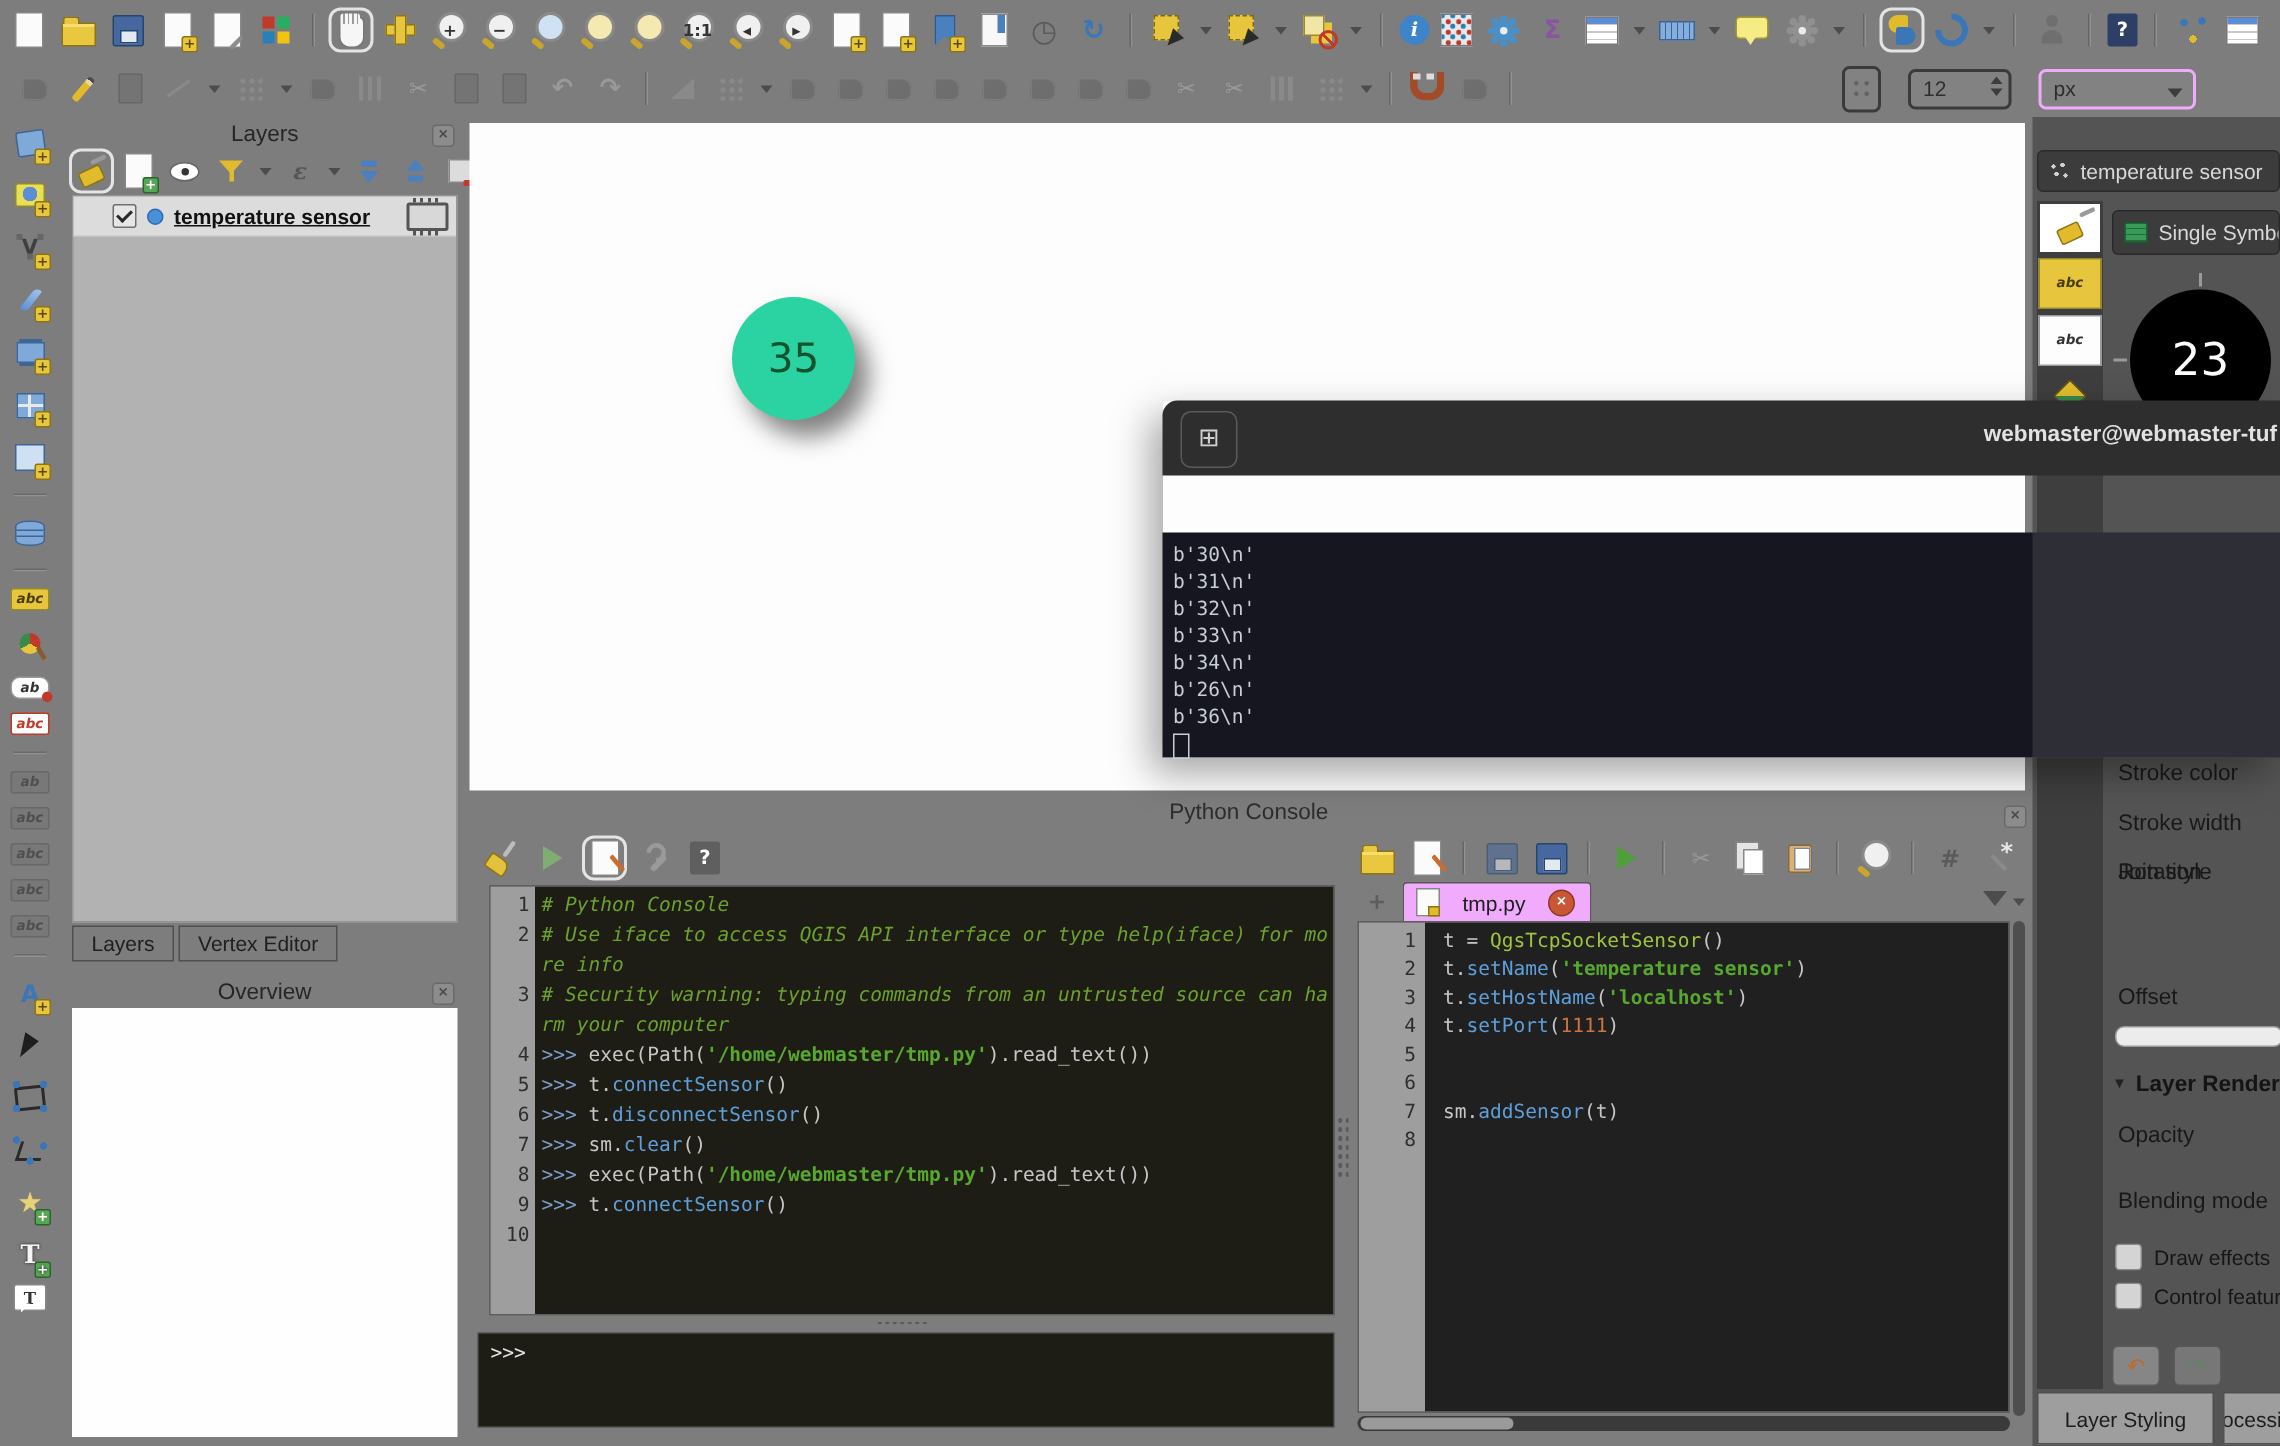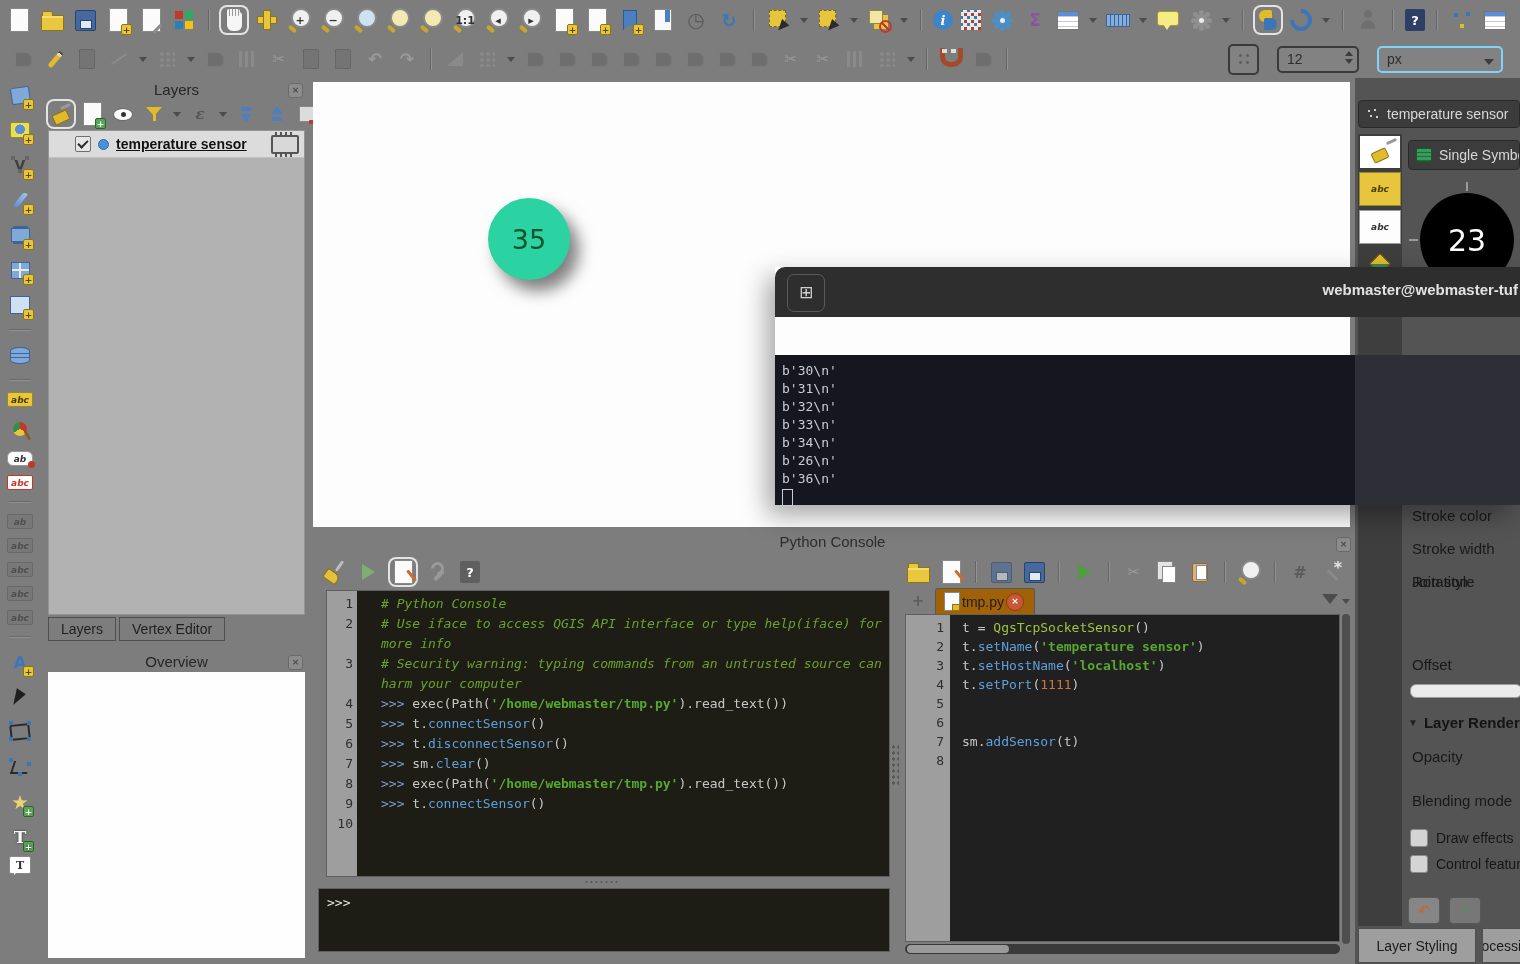--- a/index.html
+++ b/index.html
@@ -162,31 +162,31 @@
   .i-tplus{font:700 17px "DejaVu Serif",serif;color:#f6f6f6;text-shadow:0 0 2px #444,0 0 2px #444}
   .i-tbub{background:#fff;border:1px solid #888;border-radius:2px;width:20px;height:16px;font:700 11px "DejaVu Serif",serif;color:#333;margin-top:-3px}
   .i-tbub::after{content:"";position:absolute;bottom:-2px;left:4px;border-top:6px solid #fff;border-right:6px solid transparent}
   .i-brush::before{content:"";width:14px;height:9px;background:#e2bb2d;border:1px solid #8d7414;border-radius:2px;transform:rotate(-25deg);margin-top:7px}
   .i-brush::after{content:"";position:absolute;top:4px;right:3px;width:11px;height:3px;background:#9a9a9a;transform:rotate(-25deg);border-radius:2px}
   .i-cube::before{content:"";width:14px;height:14px;background:linear-gradient(135deg,#e2bb2d 0 50%,#3a8a4a 50%);border:1px solid #6a5a14;transform:rotate(45deg);border-radius:2px}
 
   
   .tb1{left:0;top:0;width:1520px;height:40px;display:flex;align-items:center;gap:7px;padding-left:6px;box-sizing:border-box}
   .tb2{left:0;top:40px;width:1225px;height:38px;display:flex;align-items:center;gap:6px;padding-left:10px;box-sizing:border-box}
-  .tb2c{left:1228px;top:40px;width:292px;height:38px;display:flex;align-items:center;gap:18px}
+  .tb2c{left:1228px;top:40px;width:236px;height:38px;display:flex;align-items:center;gap:18px}
   .togglebox{width:27px;height:27px;border:2px solid #3a3a3a;border-radius:5px;background:#828282;
       display:flex;align-items:center;justify-content:center}
   .togglebox::before{content:"";width:14px;height:14px;background:radial-gradient(#5f5f5f 1.2px,transparent 1.6px);background-size:7px 7px}
   .spin{width:82px;height:27px;border:2px solid #3a3a3a;border-radius:5px;background:#828282;display:flex;align-items:center;
       padding-left:8px;box-sizing:border-box;color:#2e2e2e;font-size:14px;position:relative}
   .spin .arrows{position:absolute;right:4px;top:3px;display:flex;flex-direction:column;gap:3px}
   .spin .arrows i{width:0;height:0;border-left:4px solid transparent;border-right:4px solid transparent}
   .spin .arrows .up{border-bottom:5px solid #3c3c3c}
   .spin .arrows .dn{border-top:5px solid #3c3c3c}
-  .unitsel{width:126px;height:27px;border:2px solid #7dd3fc;border-radius:5px;background:#828282;display:flex;align-items:center;
+  .unitsel{width:126px;height:27px;border:2px solid #f0abfc;border-radius:5px;background:#828282;display:flex;align-items:center;
       padding-left:8px;box-sizing:border-box;color:#2e2e2e;font-size:14px;position:relative}
   .unitsel::after{content:"";position:absolute;right:7px;top:11px;border-left:5px solid transparent;border-right:5px solid transparent;border-top:6px solid #3c3c3c}
   .leftbar{left:0;top:78px;width:40px;height:886px;display:flex;flex-direction:column;align-items:center;gap:9px;padding-top:4px;
       box-sizing:border-box;overflow:hidden}
   .leftbar .tsep{width:22px;height:1px;background:#6a6a6a;border-right:none;border-bottom:1px solid #929292;margin:2px 0}
 
   
   .phead{display:flex;align-items:center;justify-content:center;color:#262626;font-size:15px}
   .xbtn{position:absolute;right:8px;top:3px;width:13px;height:13px;border:1px solid #6a6a6a;border-radius:3px;
       color:#4a4a4a;font:700 9px/12px "DejaVu Sans",sans-serif;text-align:center;background:#8c8c8c}
@@ -210,41 +210,41 @@
       color:#14532d;font:400 27px "DejaVu Sans",sans-serif;box-shadow:9px 11px 16px rgba(0,0,0,.5)}
 
   
   .pc-head{left:313px;top:527px;width:1039px;height:28px;display:flex;align-items:center;justify-content:center;color:#2d2d2d;font-size:15px}
   .pc-close{left:1336px;top:537px}
   .pc-toolbar{left:320px;top:557px;width:320px;height:30px;display:flex;align-items:center;gap:9px}
   .codebox{font:13px/20px "DejaVu Sans Mono",monospace;color:#c6c6c6;overflow:hidden;box-sizing:border-box}
   .pc-out{left:326px;top:590px;width:564px;height:287px;background:linear-gradient(90deg,#9e9e9e 30px,#1d1d15 30px);border:1px solid #5f5f5f;padding-top:3px}
   .cl{display:flex;align-items:flex-start}
   .ln{width:26px;flex:none;text-align:right;padding-right:4px;color:#2e2e2e}
-  .lt{flex:1;white-space:pre-wrap;word-break:break-all;padding-left:24px;min-height:20px}
+  .lt{flex:1;white-space:pre-wrap;word-break:break-all;padding-left:4px;min-height:20px}
   .tok-com{color:#6ba12f;font-style:italic}
   .tok-prompt{color:#7d9ccb}
   .tok-str{color:#58a82e;font-weight:700}
   .tok-cls{color:#9ec53e}
   .tok-meth{color:#5f9fd9}
   .tok-num{color:#cf7342}
   .tok-code{color:#c6c6c6}
   .vgrip{left:891px;top:744px;width:8px;height:42px;background:radial-gradient(#5a5a5a 1.2px,transparent 1.6px);background-size:5px 6px}
   .hsplit{left:313px;top:878px;width:577px;height:8px;display:flex;align-items:center;justify-content:center}
   .hsplit::before{content:"";width:36px;height:4px;background:radial-gradient(#595959 1px,transparent 1.3px);background-size:5px 4px}
   .pc-in{left:318px;top:888px;width:572px;height:64px;background:#1d1d15;border:1px solid #5f5f5f;box-sizing:border-box;
       font:13px/18px "DejaVu Sans Mono",monospace;color:#e4e4e4;padding:5px 8px}
 
   
   .ed-toolbar{left:905px;top:557px;width:447px;height:30px;display:flex;align-items:center;gap:7px}
   .ed-tabbar{left:905px;top:588px;width:447px;height:26px;display:flex;align-items:flex-end}
   .plusic{width:22px;height:22px;margin:0 6px 2px 2px;color:#5e5e5e;font:700 15px/22px "DejaVu Sans",sans-serif;text-align:center}
   .plusic::before{content:"+"}
-  .ed-tab{display:flex;align-items:center;gap:2px;height:25px;padding:0 10px 0 8px;border:1px solid #585858;border-bottom:none;
-      border-radius:3px 3px 0 0;background:#a16207;color:#1e1e1e;font-size:14px}
+  .ed-tab{display:flex;align-items:center;gap:15px;height:25px;padding:0 10px 0 8px;border:1px solid #585858;border-bottom:none;
+      border-radius:3px 3px 0 0;background:#f0abfc;color:#1e1e1e;font-size:14px}
   .tabdoc{width:14px;height:17px;background:#fbfbfb;border:1px solid #878787;position:relative}
   .tabdoc::after{content:"";position:absolute;right:-1px;bottom:-1px;width:6px;height:5px;background:#e2bb2d;border:1px solid #8d7414}
   .tabclose{width:16px;height:16px;border-radius:50%;background:#c75735;border:1px solid #8d3a1e;color: #fff;
       font:700 9px/14px "DejaVu Sans",sans-serif;text-align:center}
   .tabclose::before{content:"×"}
   .ed-caret{left:1322px;top:594px;width:0;height:0;border-left:8px solid transparent;border-right:8px solid transparent;border-top:10px solid #4c4c4c}
   .ed-caret2{left:1342px;top:599px;width:0;height:0;border-left:4px solid transparent;border-right:4px solid transparent;border-top:5px solid #4c4c4c}
   .ed-body{left:905px;top:614px;width:435px;height:328px;background:linear-gradient(90deg,#9e9e9e 44px,#202020 44px);
       border:1px solid #5f5f5f;padding-top:3px;font:13px/19px "DejaVu Sans Mono",monospace}
   .ed-body .ln{width:38px;padding-right:8px}

